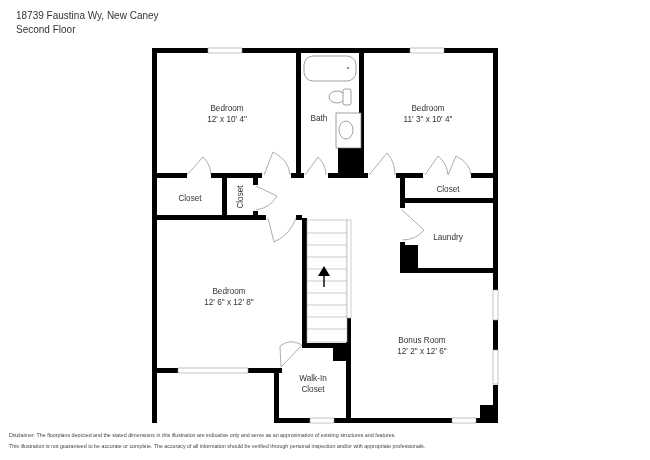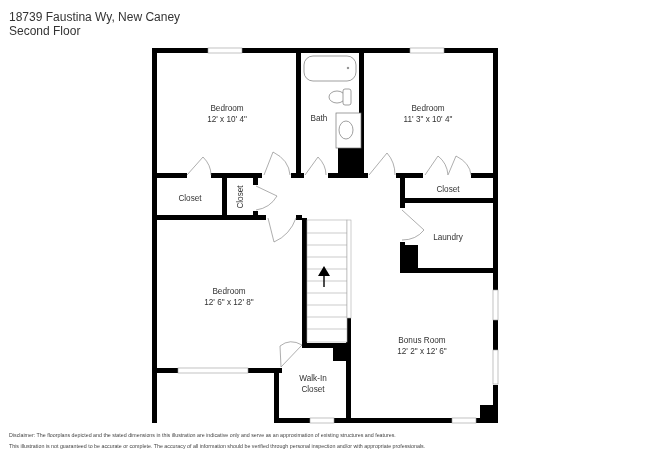--- a/index.html
+++ b/index.html
@@ -1,17 +1,17 @@
 <!DOCTYPE html>
 <html><head>
 <meta charset="utf-8">
 <style>
   html, body { margin: 0; padding: 0; background: #ffffff; }
   body { width: 650px; height: 460px; position: relative; overflow: hidden; font-family: "Liberation Sans", sans-serif; color: #222; }
-  .hdr { position: absolute; left: 9px; font-size: 12px; color: #333; text-align: right; }
+  .hdr { position: absolute; left: 16px; font-size: 10px; color: #333; text-align: right; }
   .hdr.l1 { top: 10px; }
   .hdr.l2 { top: 24px; }
   .disc { position: absolute; left: 9px; font-size: 5.3px; color: #444; white-space: nowrap; }
   .disc.l1 { top: 432px; }
   .disc.l2 { top: 443px; }
   svg { position: absolute; left: 0; top: 0; }
   .room-label { font-family: "Liberation Sans", sans-serif; font-size: 8.2px; fill: #333; text-anchor: middle; }
 </style>
 </head>
 <body>

